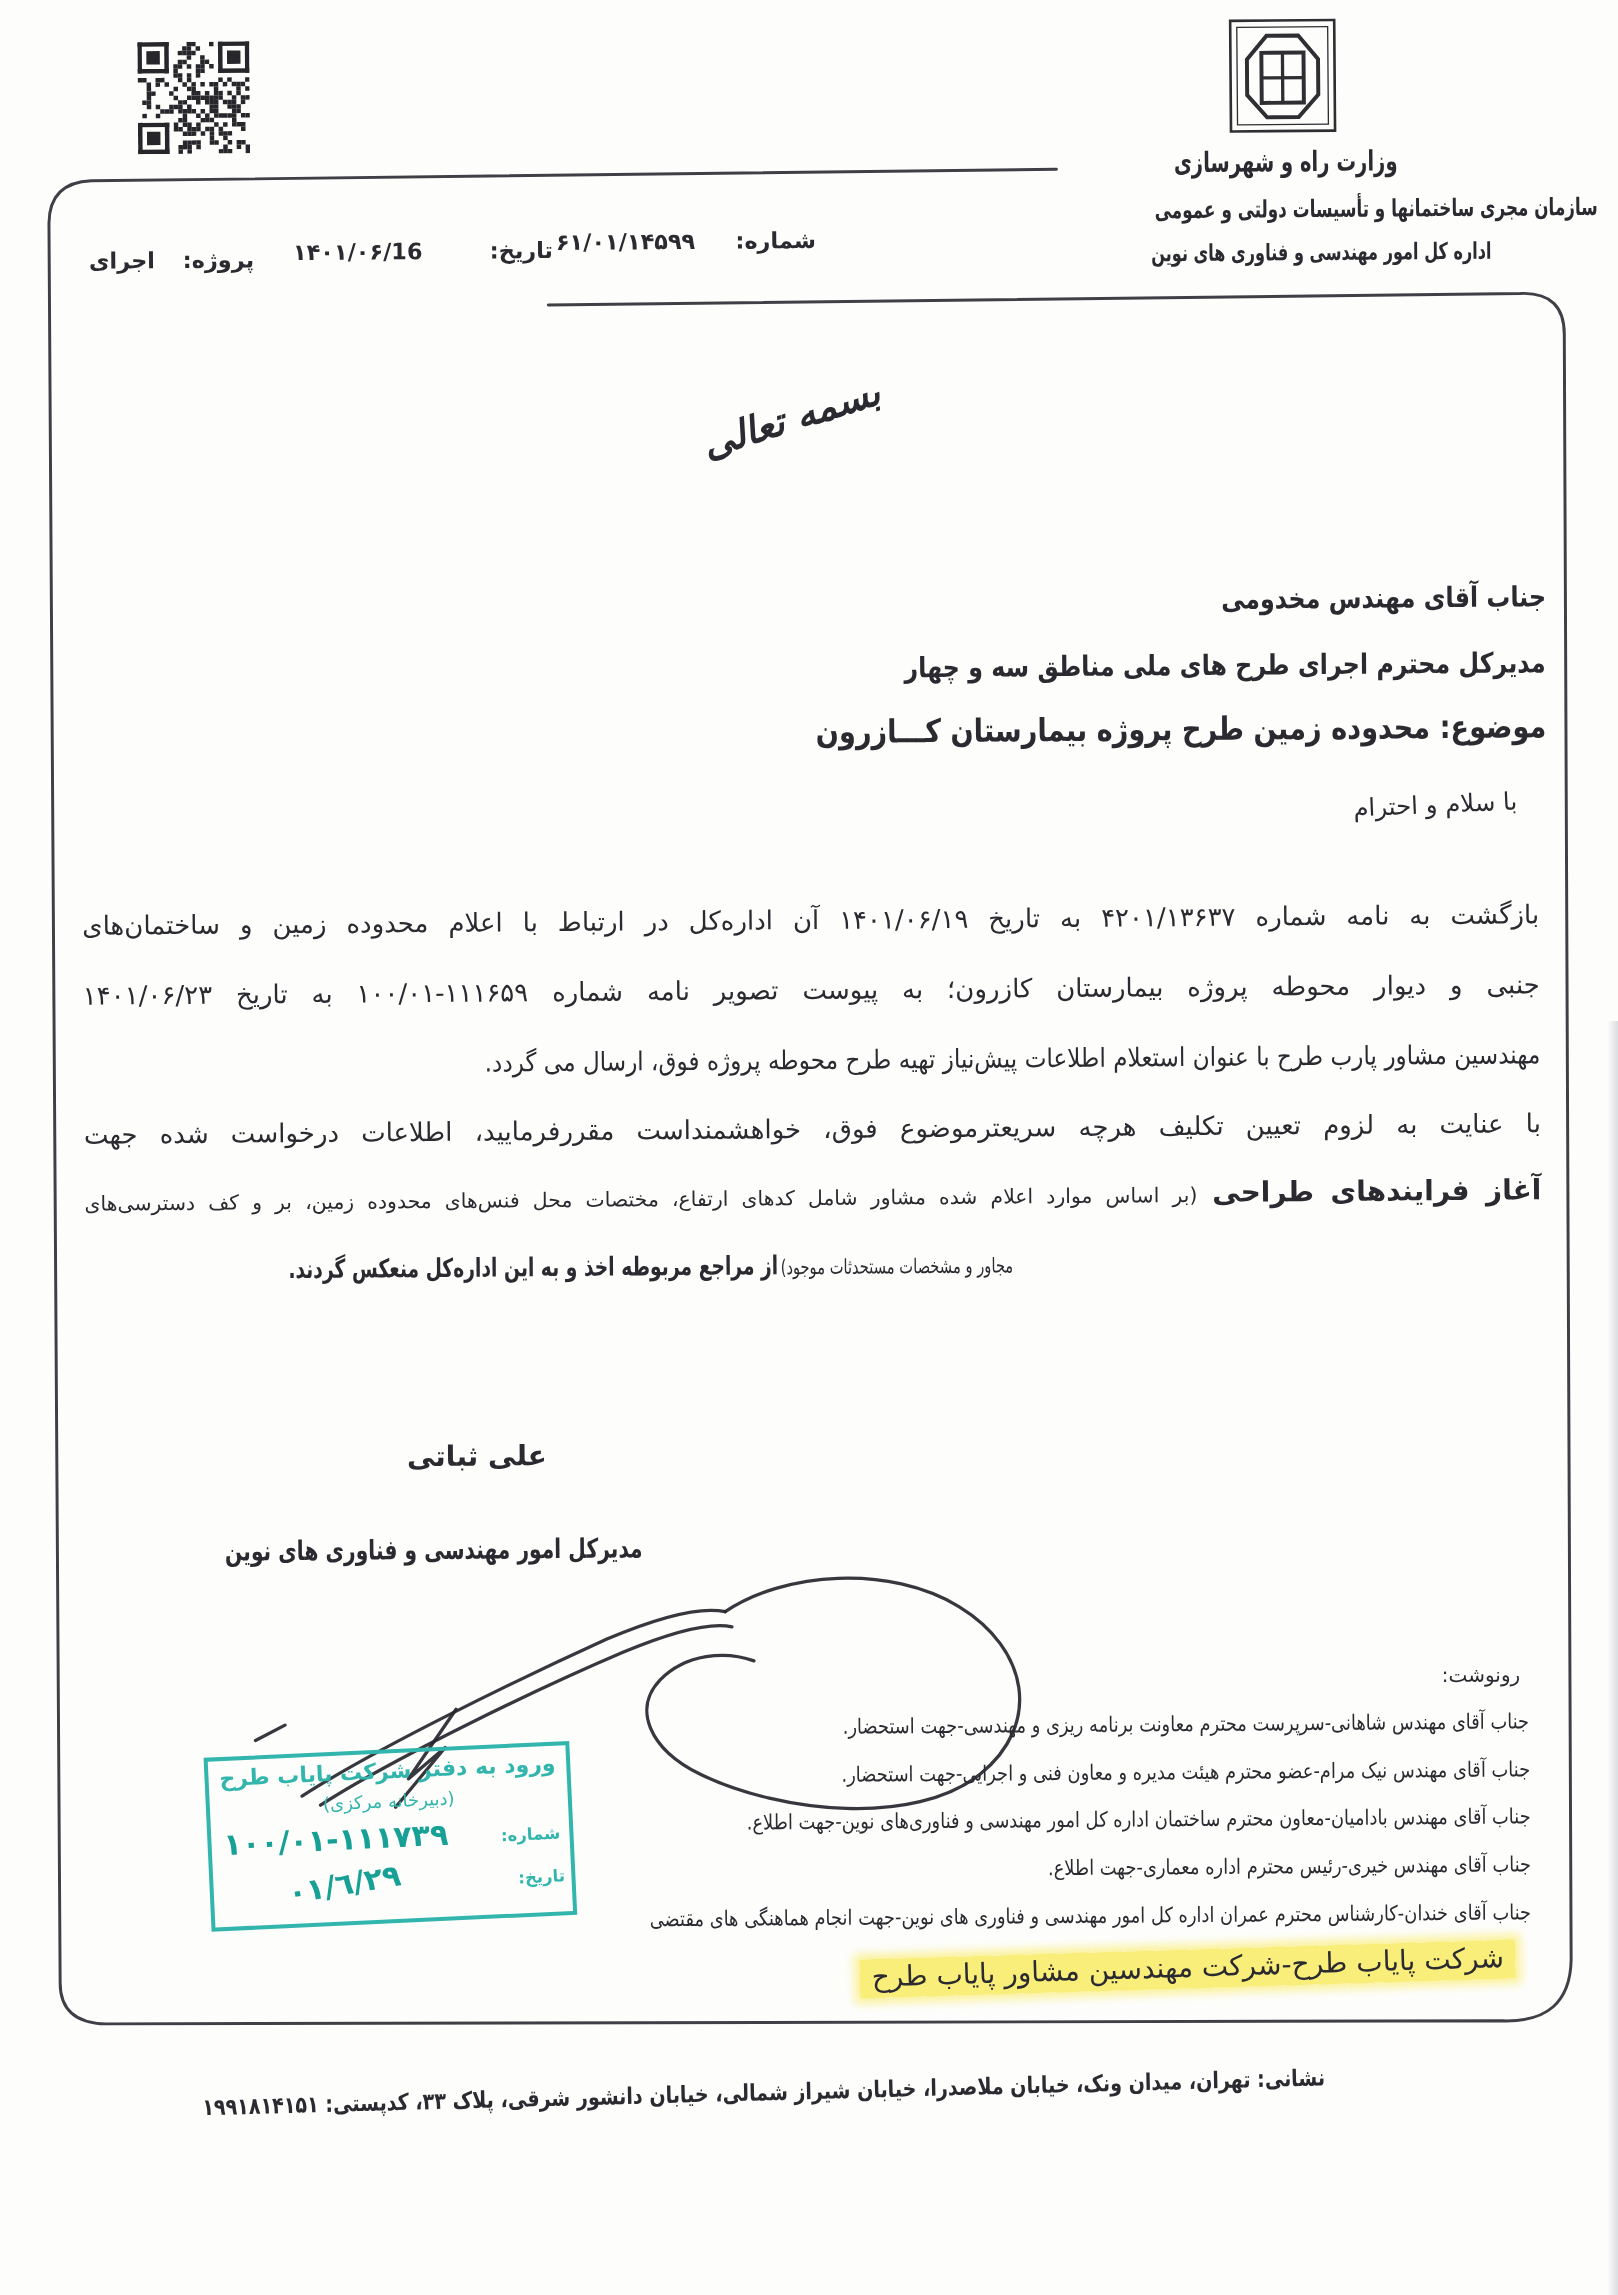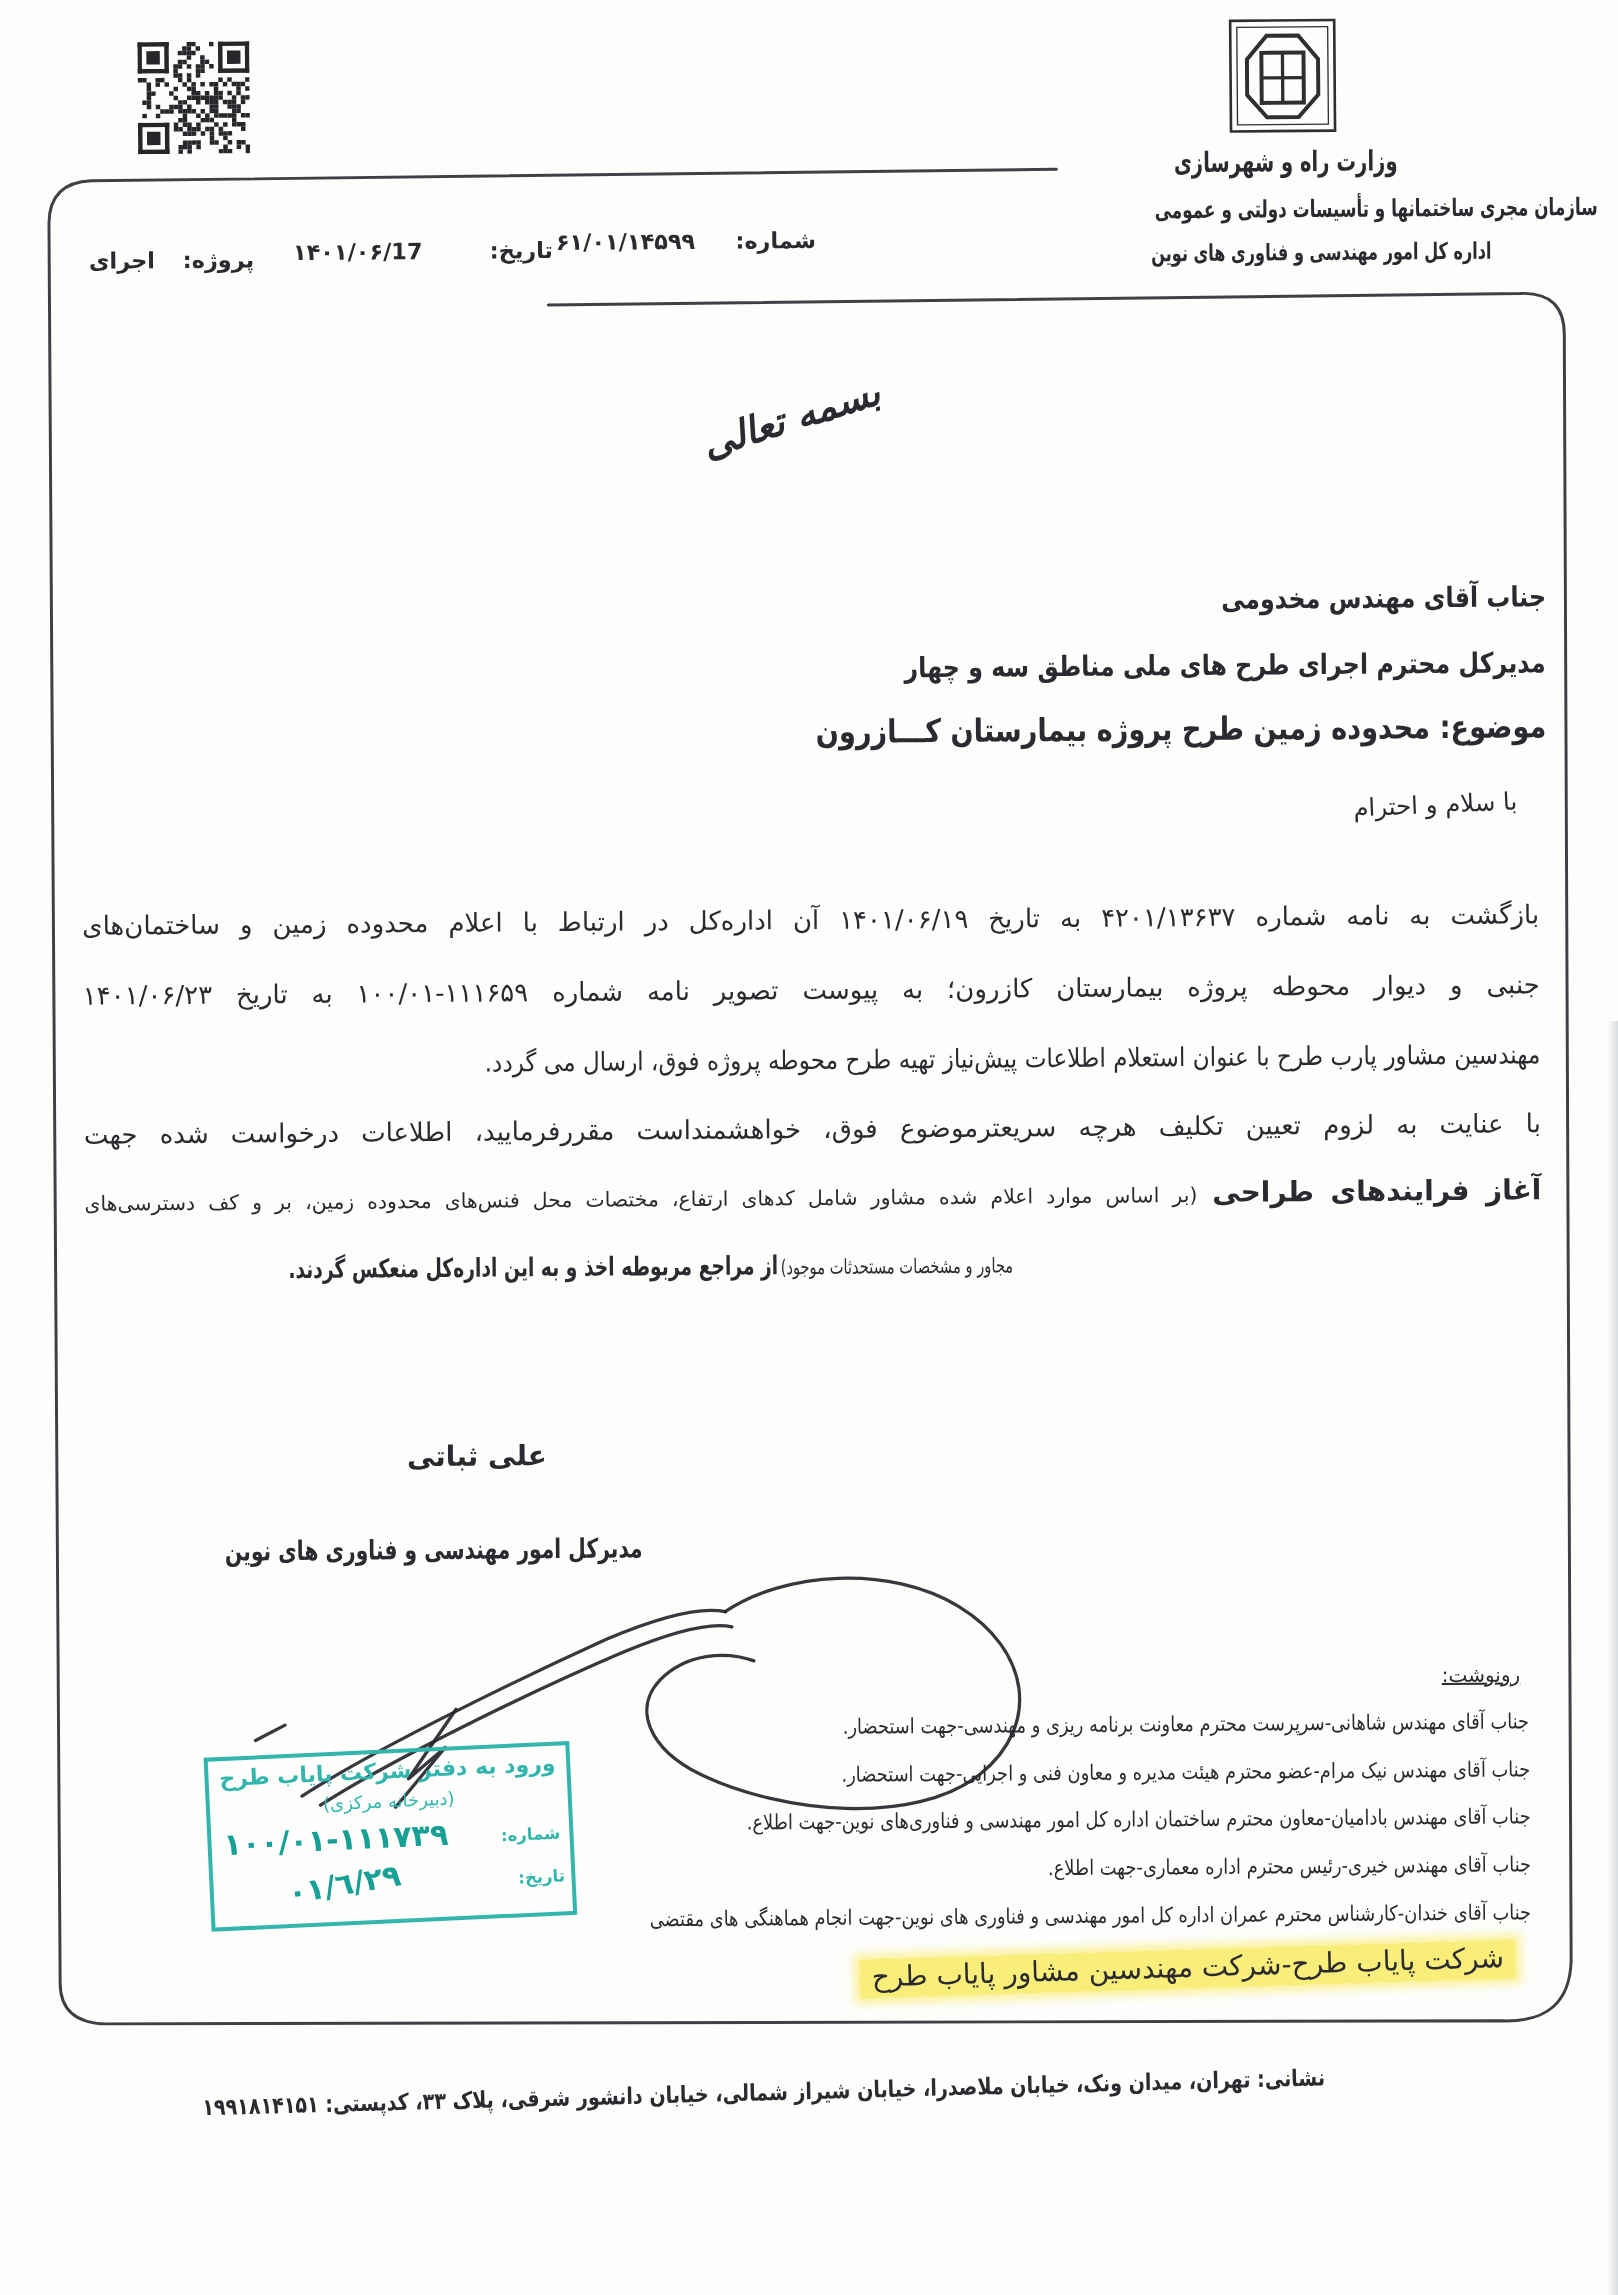--- a/index.html
+++ b/index.html
@@ -253,21 +253,21 @@
     <div class="abs ctr b nw sx70 line" style="left:1146px;top:148px;width:237px;font-size:28px;">وزارت راه و شهرسازی</div>
     <div class="abs ctr b nw sx70 line" style="left:1087px;top:198px;width:501px;font-size:24px;">سازمان مجری ساختمانها و تأسیسات دولتی و عمومی</div>
     <div class="abs ctr b nw sx70 line" style="left:1094px;top:242px;width:428px;font-size:23px;">اداره کل امور مهندسی و فناوری های نوین</div>
 
     <div class="abs hfield" style="left:563px;top:227px;width:260px;">
       <span>شماره:</span>
       <span>۶۱/۰۱/۱۴۵۹۹</span>
     </div>
     <div class="abs hfield" style="left:300px;top:235px;width:260px;">
       <span>تاریخ:</span>
-      <span>۱۴۰۱/۰۶/17</span>
+      <span>۱۴۰۱/۰۶/16</span>
     </div>
     <div class="abs hfield" style="left:96px;top:242px;width:165px;">
       <span>پروژه:</span>
       <span>اجرای</span>
     </div>
 
     <svg class="abs" style="left:0;top:0;" width="1619" height="2295" viewBox="0 0 2457 3484">
       <path class="frame-path" d="M 1615,260 L 150,266 Q 86,268 85,330 L 81,3000 Q 80,3062 150,3064 L 2270,3076 Q 2372,3080 2375,2985 L 2384,520 Q 2386,452 2318,454 L 842,460"></path>
     </svg>
 
@@ -304,21 +304,21 @@
 
     <div class="abs stamp" style="left:202px;top:1746px;width:358px;height:166px;transform:rotate(-2.2deg);">
       <div class="abs ctr b nw" style="left:0;top:5.3px;width:100%;font-size:22px;">ورود به دفتر شرکت پایاب طرح</div>
       <div class="abs ctr nw" style="left:0;top:37px;width:100%;font-size:18px;">(دبیرخانه مرکزی)</div>
       <div class="abs b" style="right:9.2px;top:78px;font-size:16.5px;">شماره:</div>
       <div class="abs hand nw" dir="ltr" style="left:12px;top:66px;font-size:30px;">۱۰۰/۰۱-۱۱۱۷۳۹</div>
       <div class="abs b" style="right:6.6px;top:121px;font-size:16.5px;">تاریخ:</div>
       <div class="abs hand nw" dir="ltr" style="left:74px;top:111px;font-size:30px;transform:rotate(-7deg);">۰۱/٦/۲۹</div>
     </div>
 
-    <div class="abs rt nw line" style="right:103px;top:1668px;font-size:20px;text-decoration:underline;">رونوشت:</div>
+    <div class="abs rt nw line" style="right:103px;top:1668px;font-size:20px;">رونوشت:</div>
     <div class="abs rt nw sx85r line cc-line" style="right:94px;top:1714px;">جناب آقای مهندس شاهانی-سرپرست محترم معاونت برنامه ریزی و مهندسی-جهت استحضار.</div>
     <div class="abs rt nw sx85r line cc-line" style="right:94px;top:1762px;">جناب آقای مهندس نیک مرام-عضو محترم هیئت مدیره و معاون فنی و اجرایی-جهت استحضار.</div>
     <div class="abs rt nw sx85r line cc-line" style="right:94px;top:1809px;">جناب آقای مهندس بادامیان-معاون محترم ساختمان اداره کل امور مهندسی و فناوری‌های نوین-جهت اطلاع.</div>
     <div class="abs rt nw sx85r line cc-line" style="right:94px;top:1857px;">جناب آقای مهندس خیری-رئیس محترم اداره معماری-جهت اطلاع.</div>
     <div class="abs rt nw sx85r line cc-line" style="right:94px;top:1905px;">جناب آقای خندان-کارشناس محترم عمران اداره کل امور مهندسی و فناوری های نوین-جهت انجام هماهنگی های مقتضی</div>
 
     <div class="abs rt nw line" style="right:110px;top:1945px;font-size:28px;transform:rotate(-1.3deg);transform-origin:100% 50%;">
       <span class="hl-mark">شرکت پایاب طرح-شرکت مهندسین مشاور پایاب طرح</span>
     </div>
 

